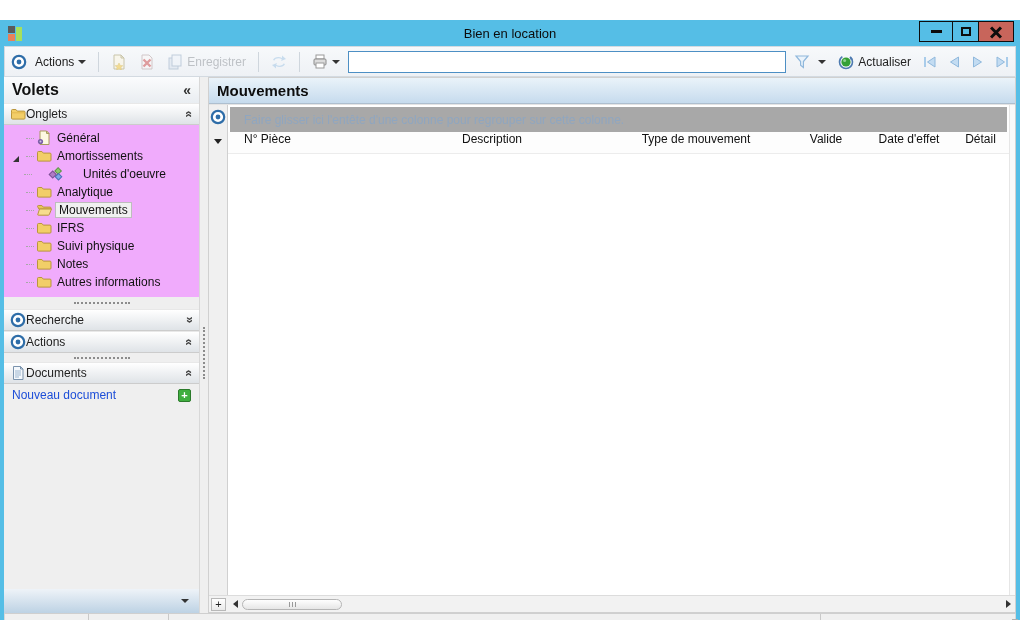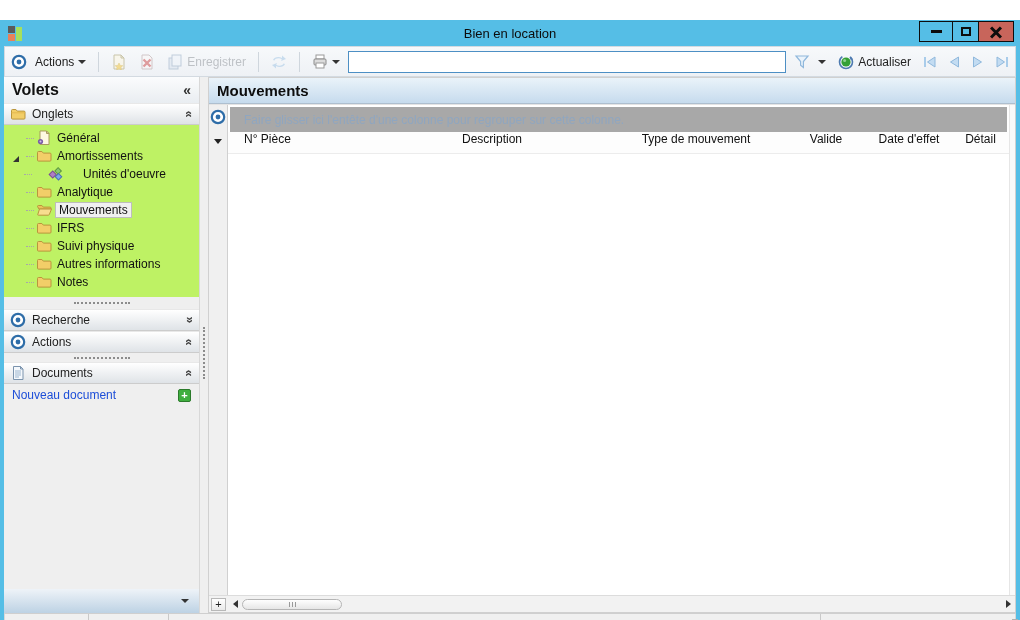--- a/index.html
+++ b/index.html
@@ -37,27 +37,27 @@
   .nav-group { display:flex; align-items:center; gap:10px; margin-left:4px; }
 
   
   .content { margin:0 4px; height:536px; display:flex; background:#efefef; }
 
   
   .sidebar { width:196px; display:flex; flex-direction:column; background:#efefef; border-right:1px solid #d8d8d8; }
   .volets-header { height:26px; display:flex; align-items:center; justify-content:space-between; padding:0 8px; background:linear-gradient(#fbfcfd,#e9edf1);gap:43px; }
   .volets-title { font-size:16px; font-weight:bold; color:#111; }
   .collapse-left { font-size:14px; font-weight:bold; color:#333; cursor:pointer; }
-  .group-header { height:22px; display:flex; align-items:center; padding:0 6px; gap:6px; background:linear-gradient(#ffffff,#dfe3e7); border-top:1px solid #e8e8e8; border-bottom:1px solid #cccccc; cursor:pointer; }
+  .group-header { height:22px; display:flex; align-items:center; padding:0 6px; background:linear-gradient(#ffffff,#dfe3e7); border-top:1px solid #e8e8e8; border-bottom:1px solid #cccccc; cursor:pointer; }
   .group-header .gh-label { flex:1; font-size:12px; color:#222; }
   .chev { font-size:12px; font-weight:bold; color:#444; display:inline-block; }
   .chev.up { transform:rotate(90deg); }
   .chev.down { transform:rotate(-90deg); }
 
-  .tree { background:#bef264; padding:4px 0 6px 0; }
+  .tree { background:#f0abfc; padding:4px 0 6px 0; }
   .tree-item { height:18px; display:flex; align-items:center; cursor:pointer; position:relative; }
   .tree-item .stub { width:8px; border-top:1px dotted #a8a8a8; margin-right:2px; }
   .ti-label { margin-left:5px; font-size:12px; color:#111; white-space:nowrap; }
   .tree-item.selected .ti-label { background:#f0f0f0; border:1px solid #bdbdbd; padding:0 3px; margin-left:3px; }
   .lvl1 { padding-left:22px; }
   .lvl2 { padding-left:20px;gap:14px; }
   .expander { position:absolute; left:8px; width:8px; height:8px; }
   .icon16 { width:16px; height:16px; flex:none; }
   .icon14 { width:14px; height:14px; flex:none; }
 
@@ -333,30 +333,30 @@
           </span>
           <span class="ti-label">Suivi physique</span>
         </div>
         <div class="tree-item lvl1">
           <span class="stub"></span>
           <span class="icon16">
             <svg viewBox="0 0 16 16" width="16" height="16">
                 <path d="M1.5 4.5 q0-1 1-1 h3.4 l1.4 1.6 h6.7 q1 0 1 1 v6 q0 1-1 1 h-11.5 q-1 0-1-1 z" fill="#f2ce68" stroke="#b9953c"></path>
               </svg>
           </span>
+          <span class="ti-label">Notes</span>
+        </div>
+        <div class="tree-item lvl1">
+          <span class="stub"></span>
+          <span class="icon16">
+            <svg viewBox="0 0 16 16" width="16" height="16">
+                <path d="M1.5 4.5 q0-1 1-1 h3.4 l1.4 1.6 h6.7 q1 0 1 1 v6 q0 1-1 1 h-11.5 q-1 0-1-1 z" fill="#f2ce68" stroke="#b9953c"></path>
+              </svg>
+          </span>
           <span class="ti-label">Autres informations</span>
-        </div>
-        <div class="tree-item lvl1">
-          <span class="stub"></span>
-          <span class="icon16">
-            <svg viewBox="0 0 16 16" width="16" height="16">
-                <path d="M1.5 4.5 q0-1 1-1 h3.4 l1.4 1.6 h6.7 q1 0 1 1 v6 q0 1-1 1 h-11.5 q-1 0-1-1 z" fill="#f2ce68" stroke="#b9953c"></path>
-              </svg>
-          </span>
-          <span class="ti-label">Notes</span>
         </div>
       </div>
 
       <div class="splitter-h">
           <div class="dots"></div>
         </div>
 
       <div class="group-header">
         <span class="icon16">
           <svg viewBox="0 0 16 16" width="16" height="16">

